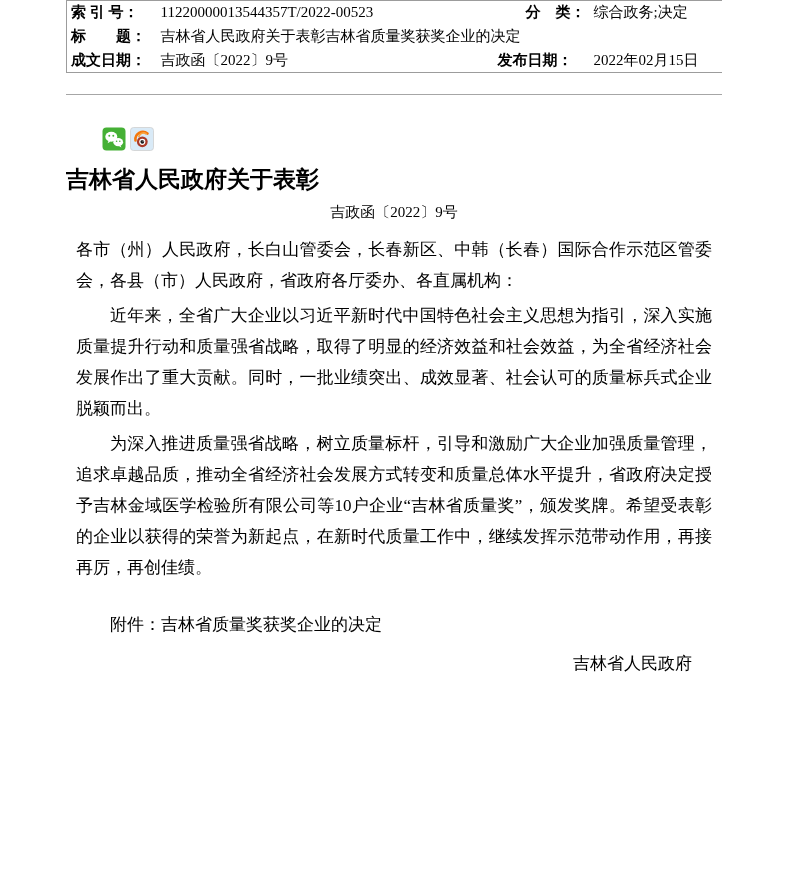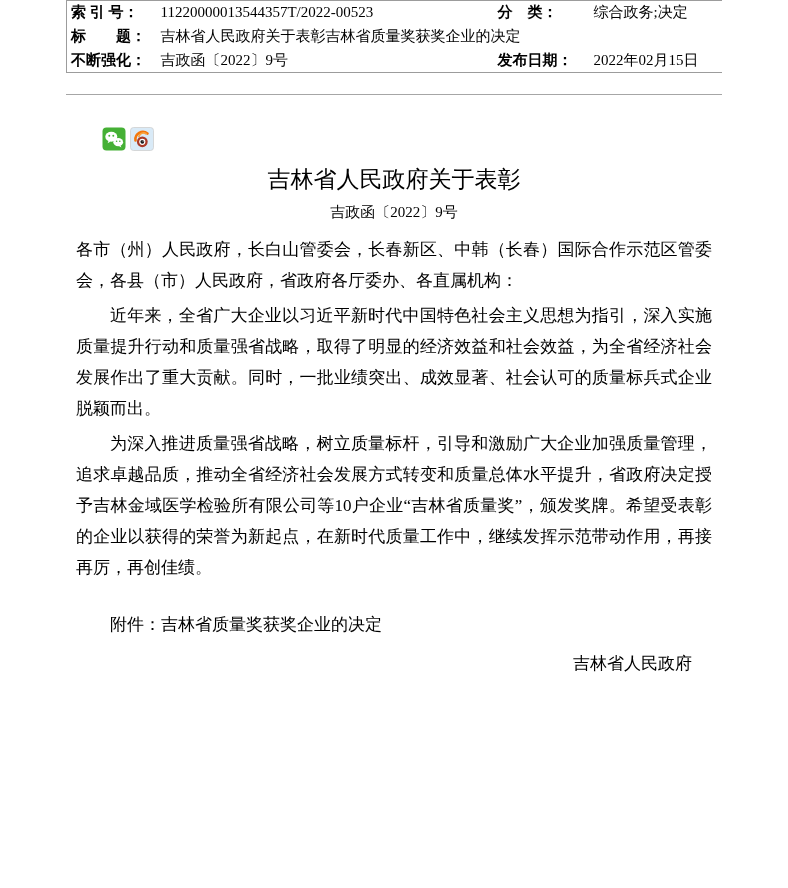--- a/index.html
+++ b/index.html
@@ -11,32 +11,32 @@
     overflow: hidden;
   }
 
   
   table.meta-table {
     width: 788px; border-collapse: collapse; table-layout: fixed;
     border: 1px solid #9c9c9c; font-size: 15px;
   }
   table.meta-table td { height: 24px; padding: 1px 4px; vertical-align: middle; overflow: hidden; white-space: nowrap; }
   td.meta-label { font-weight: bold; white-space: pre; padding-left: 5px; }
-  .col-l1 { width: 90px; } .col-v1 { width: 337px; margin-left: 43px; } .col-l2 { width: 96px; } .col-v2 { width: 265px; }
+  .col-l1 { width: 90px; } .col-v1 { width: 337px; margin-left: 43px; } .col-l2 { width: 96px; text-align: right; } .col-v2 { width: 265px; }
 
   
   .divider { border: none; border-top: 1px solid #a6a6a6; margin: 21px 0 0 0; }
 
   
   .share-icons { display: flex; gap: 4px; margin: 32px 0 0 36px; height: 24px; }
   .share-icons .icon { width: 24px; height: 24px; display: inline-block; cursor: pointer; }
   .share-icons svg { display: block; }
 
   
-  .doc-title { text-align: center; font-size: 23px; font-weight: normal; line-height: 34px; margin-top: 12px; }
+  .doc-title { font-size: 23px; font-weight: bold; line-height: 34px; margin-top: 12px; }
   .doc-number { text-align: center; font-size: 15px; line-height: 20px; margin-top: 5px; }
 
   
   .doc-body { margin-top: 12px; padding: 0 6px; font-size: 17px; line-height: 31px; text-align: justify; }
   .doc-body p { margin: 4px; text-indent: 2em; }
   .doc-body p.salutation { text-indent: 0; }
   .attachment { margin-top: 26px !important; }
 
   
   .signature-block { margin-top: 8px; padding-right: 30px; text-align: right; font-size: 17px; line-height: 32px; }
@@ -52,21 +52,21 @@
       <td class="meta-label col-l1">索 引 号：</td>
       <td class="col-v1">11220000013544357T/2022-00523</td>
       <td class="meta-label col-l2">分　类：</td>
       <td class="col-v2">综合政务;决定</td>
     </tr>
     <tr>
       <td class="meta-label">标　　题：</td>
       <td colspan="3">吉林省人民政府关于表彰吉林省质量奖获奖企业的决定</td>
     </tr>
     <tr>
-      <td class="meta-label">不断强化：</td>
+      <td class="meta-label">成文日期：</td>
       <td>吉政函〔2022〕9号</td>
       <td class="meta-label">发布日期：</td>
       <td>2022年02月15日</td>
     </tr>
   </tbody>
     </table>
 
   <hr class="divider">
 
   <div class="share-icons">

